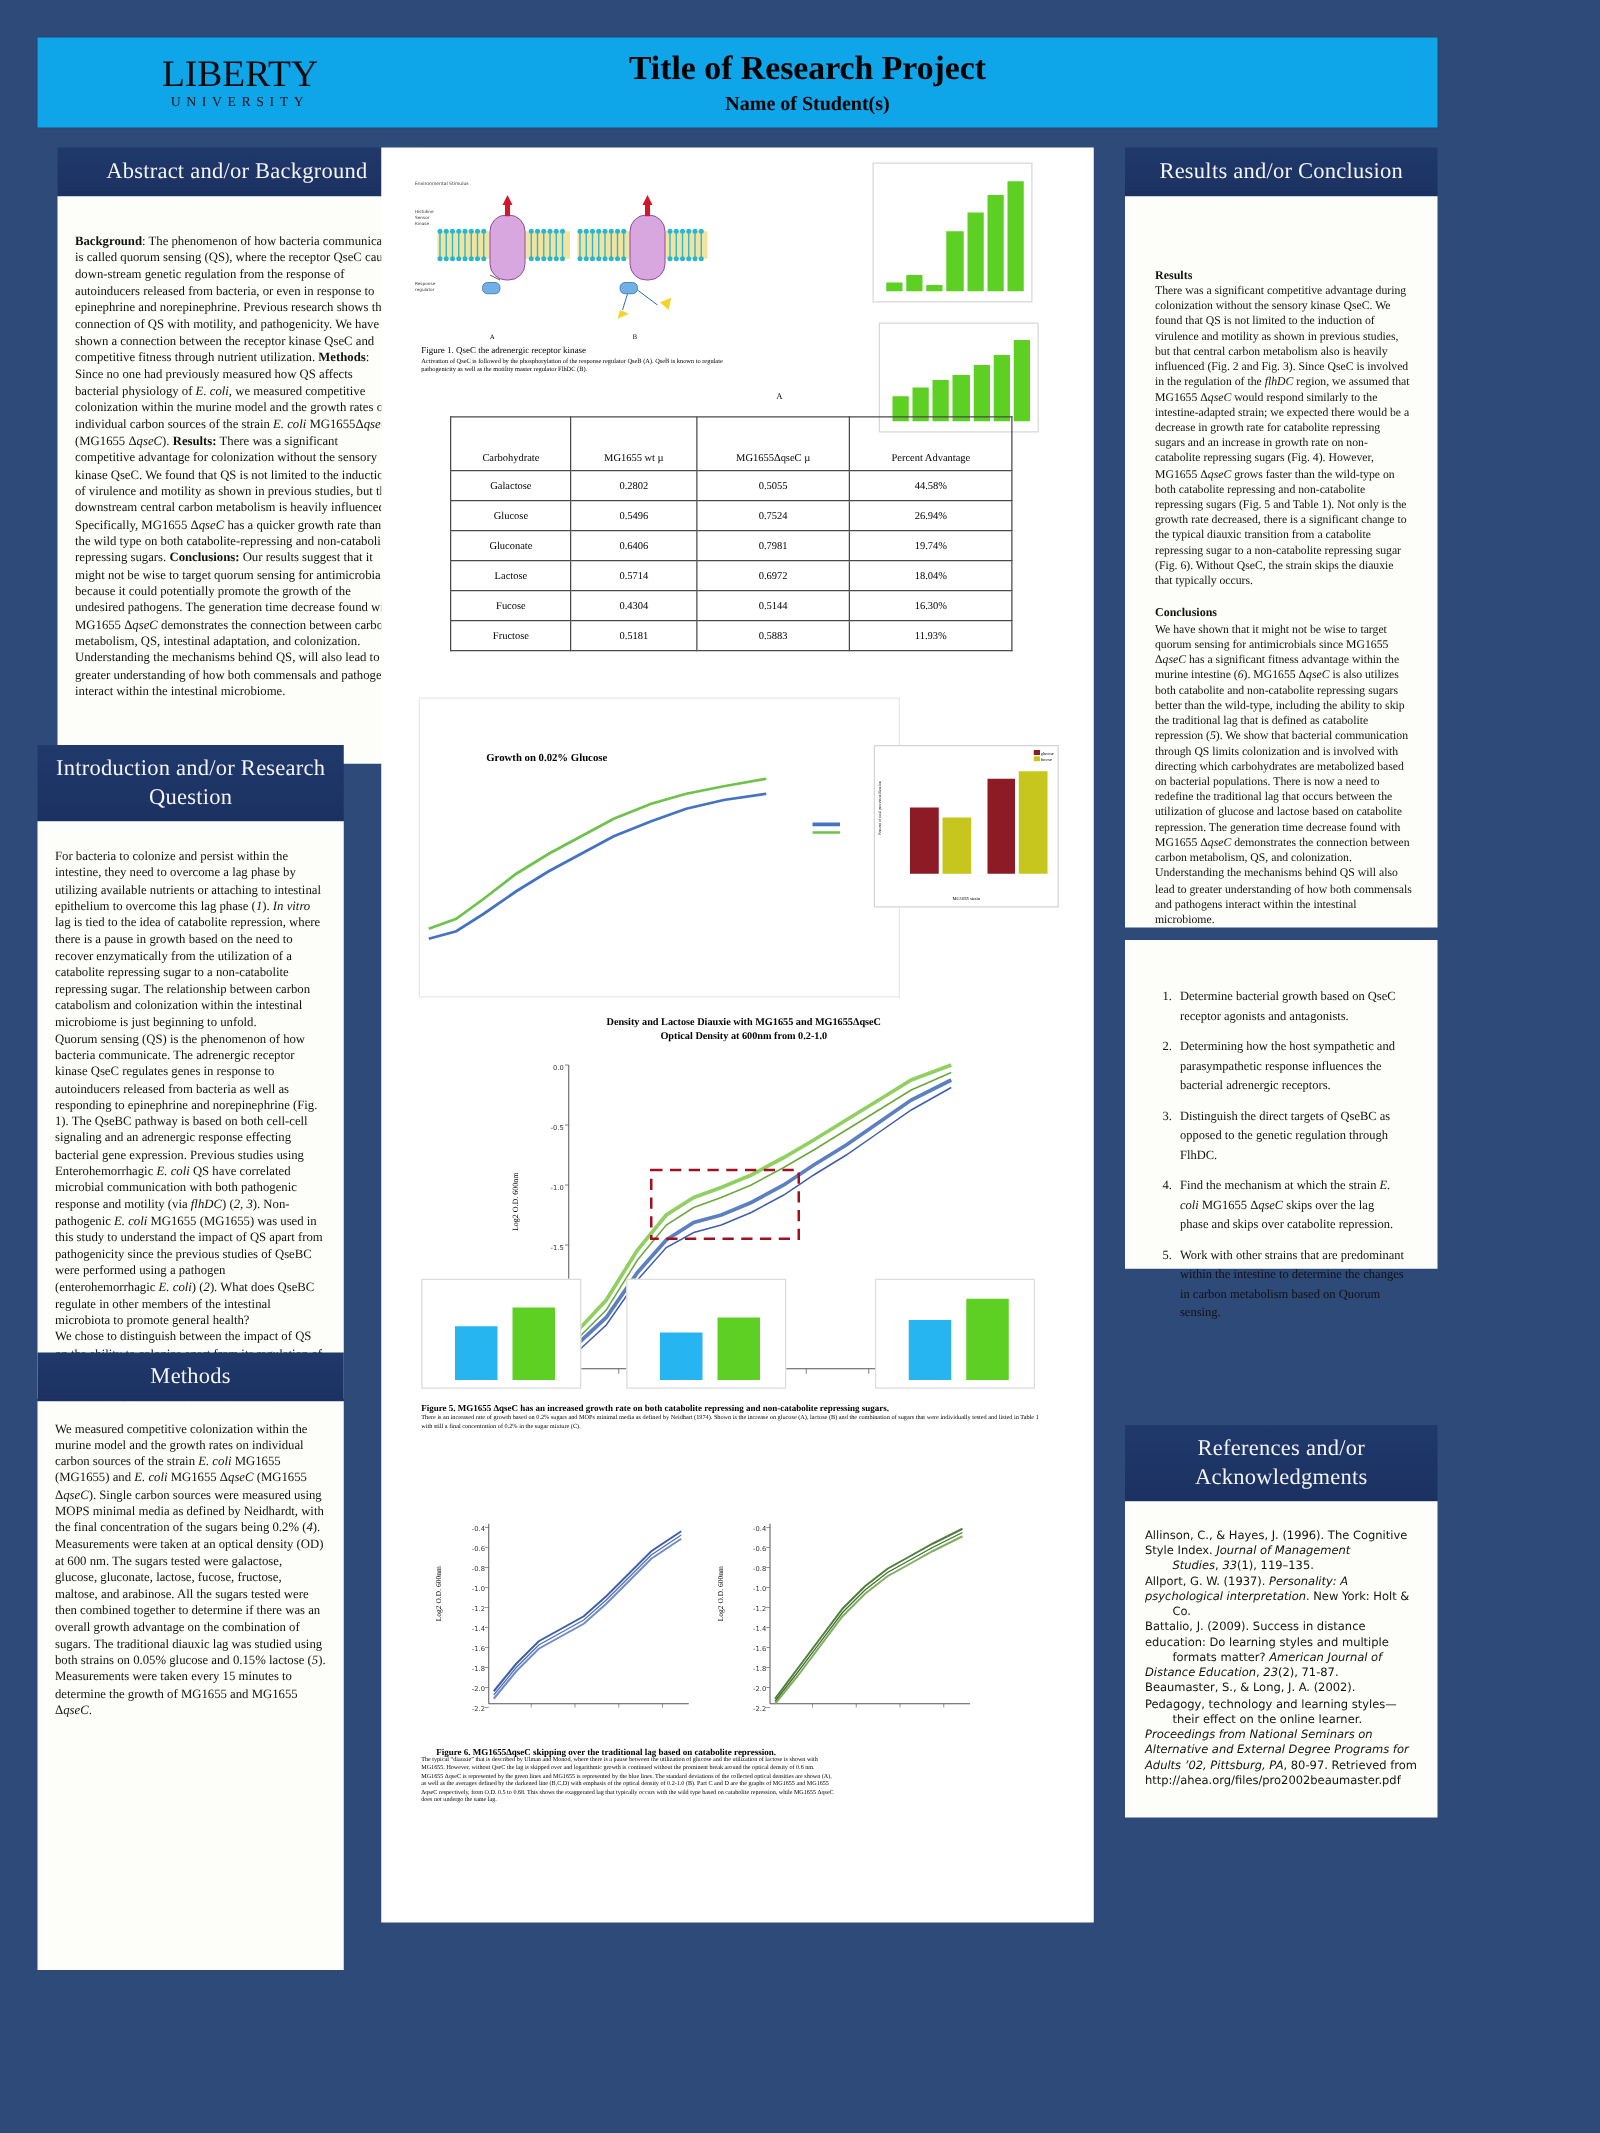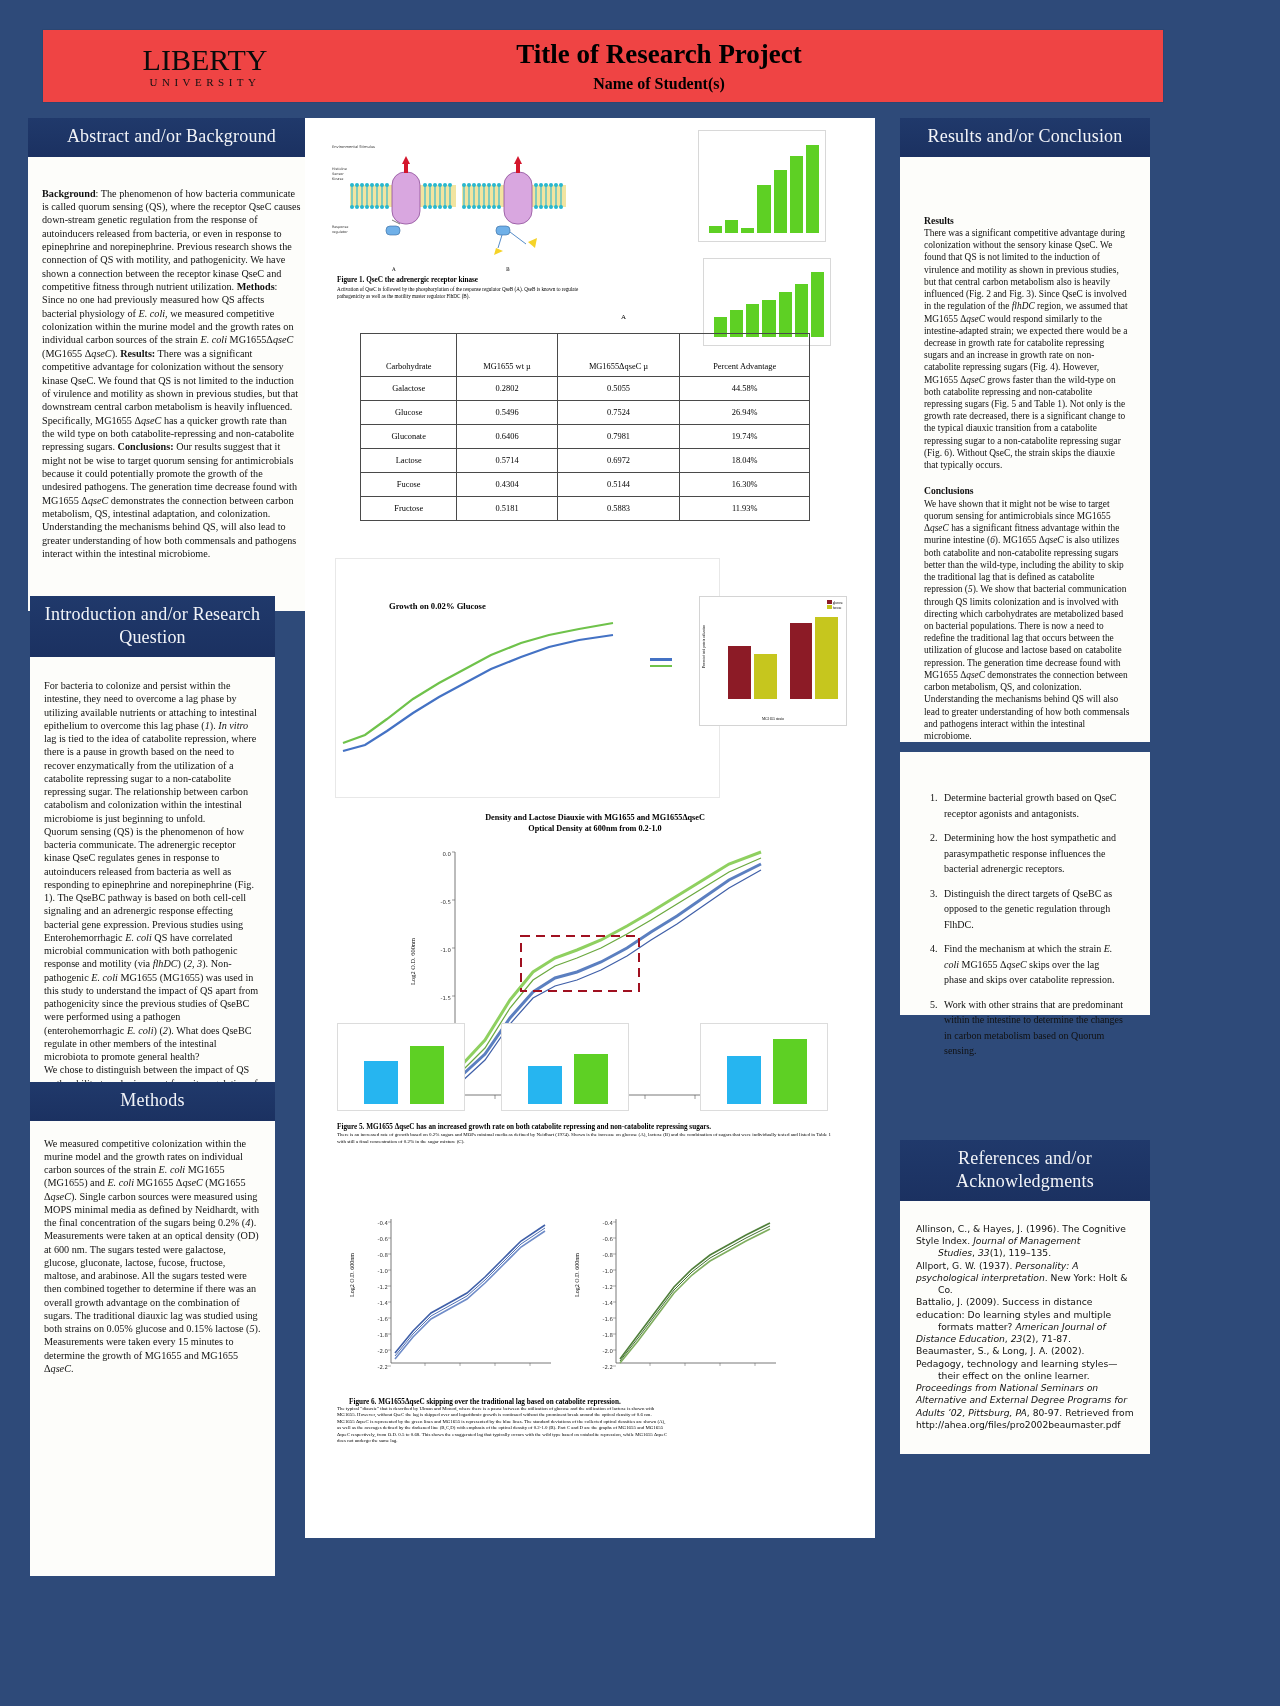--- a/index.html
+++ b/index.html
@@ -8,24 +8,23 @@
     background: #2f4b7c;
     font-family: "Liberation Serif", serif;
     position: relative;
     overflow: hidden;
   }
   .poster { position: absolute; inset: 0; background: #2e4a79; }
 
   
   .header {
     position: absolute; left: 30px; top: 30px; width: 1120px; height: 72px;
-    background: #ef4444;
+    background: #0ea5e9;
     display: flex; align-items: center;
     box-shadow: 0 0 0 1px rgba(0,0,0,0.05);
-    margin-left: 13px;
   }
   .logo { margin-left: 62px; width: 200px; text-align: center; line-height: 1; }
   .logo-main {
     font-family: "Liberation Serif", serif;
     font-size: 30px; letter-spacing: 0px; color: #0b0b0b;
     font-weight: 400;
   }
   .logo-sub {
     font-family: "Liberation Serif", serif;
     font-size: 11px; letter-spacing: 4.5px; color: #111; margin-top: 2px;
@@ -49,21 +48,21 @@
     letter-spacing: .2px;
   }
   .sec-body {
     background: #fdfdfa;
     padding: 14px 14px 12px;
     color: #111;
   }
   .panel { position: absolute; }
 
   
-  #panel-abstract { left: 28px; top: 118px; width: 287px; }
+  #panel-abstract { left: 46px; top: 118px; width: 287px; }
   #panel-abstract .sec-body { height: 454px; }
   #panel-intro { left: 30px; top: 596px; width: 245px; }
   #panel-intro .sec-body { height: 462px; }
   #panel-methods { left: 30px; top: 1082px; width: 245px; }
   #panel-methods .sec-body { height: 455px; }
 
   .body-text {
     font-size: 10.2px; line-height: 1.30; text-align: left;
   }
   .body-text b { font-weight: bold; }
@@ -98,21 +97,21 @@
 
   
   #center-page {
     position: absolute; left: 305px; top: 118px; width: 570px; height: 1420px;
     background: #ffffff;
   }
 
   
   .fig1-wrap { position: absolute; left: 25px; top: 22px; width: 240px; height: 135px; }
   .fig1-cap { position: absolute; left: 32px; top: 158px; width: 270px; }
-  .fig1-cap .t { font-size: 7.2px; font-weight: bold; color: #000; }
+  .fig1-cap .t { font-size: 7.2px; font-weight: normal; color: #000; }
   .fig1-cap .d { font-size: 5.1px; color: #000; line-height: 1.3; margin-top: 2px; }
 
   
   .topchart {
     position: absolute; background: #fff; border: 1px solid #d8d8d8;
   }
   #tc1 { left: 393px; top: 12px; width: 128px; height: 112px; }
   #tc2 { left: 398px; top: 140px; width: 128px; height: 88px; }
   .bars { position: absolute; left: 10px; right: 6px; bottom: 8px; top: 10px;
           display: flex; align-items: flex-end; gap: 3px; }

